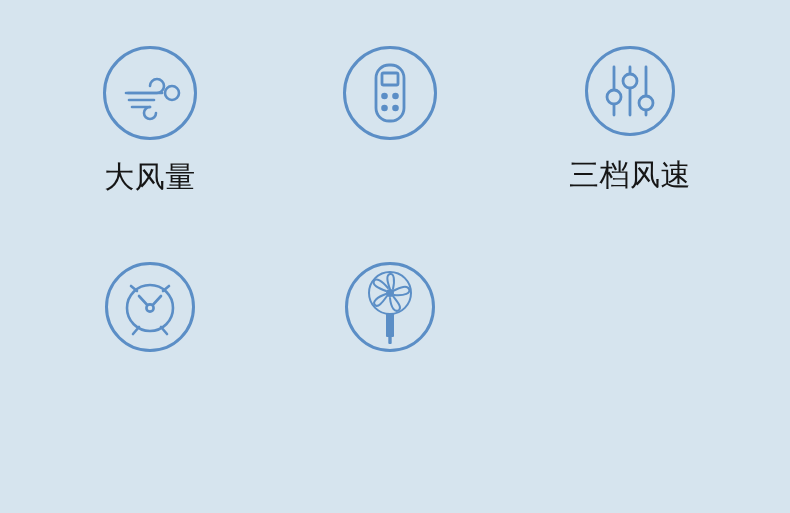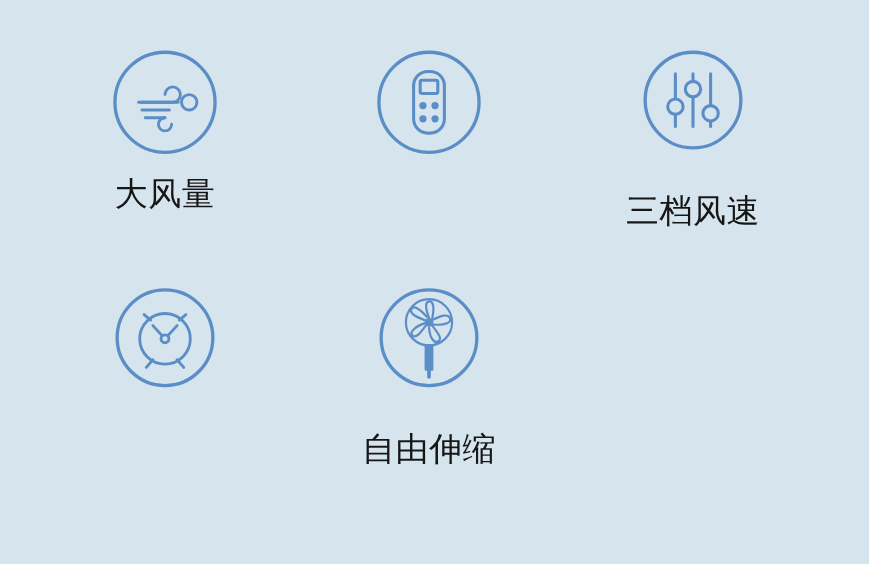--- a/index.html
+++ b/index.html
@@ -59,21 +59,21 @@
     font-size: 30px;
     line-height: 1.12;
     color: #161616;
     letter-spacing: 0.5px;
     white-space: nowrap;
     font-weight: 400;
     text-align: center;
   }
 
   .feature-cell.row2 .feature-label {
-    margin-top: 40px;
+    margin-top: 22px;
   }
 </style>
 </head>
 <body>
 
 <div class="feature-grid">
 
   <div class="feature-cell row1">
     <div class="icon-circle">
       <span>
@@ -150,16 +150,15 @@
           <path d="M32 21 C40 17 46 15 48 19 C50 23 44 26 33 25"></path>
           <path d="M32 26 C37 33 41 37 38 40 C34 43 30 38 29 28"></path>
           <path d="M26 26 C21 33 17 38 14 35 C11 32 16 27 25 24"></path>
           <path d="M25 21 C17 18 11 15 13 11 C15 7 21 11 27 18"></path>
 
           <path d="M26 44 L32 44 L32 66 L26 66 Z" fill="#5b8ec6" stroke="#5b8ec6"></path>
           <path d="M28.3 66 L29.7 66 L29.7 73 L28.3 73 Z" fill="#5b8ec6" stroke="#5b8ec6"></path>
         </svg>
       </span>
     </div>
-    <div class="feature-label">自由伸缩</div>
   </div>
 
 </div>
 
 </body></html>

